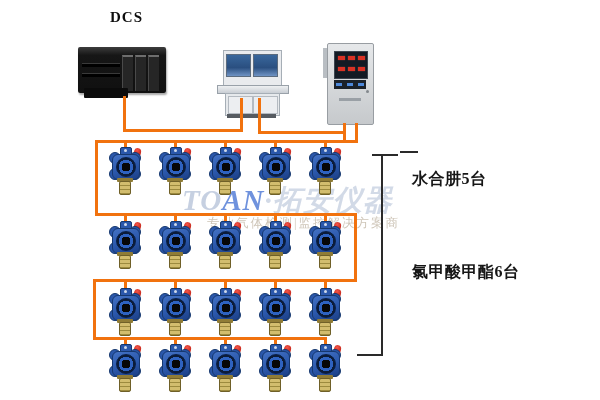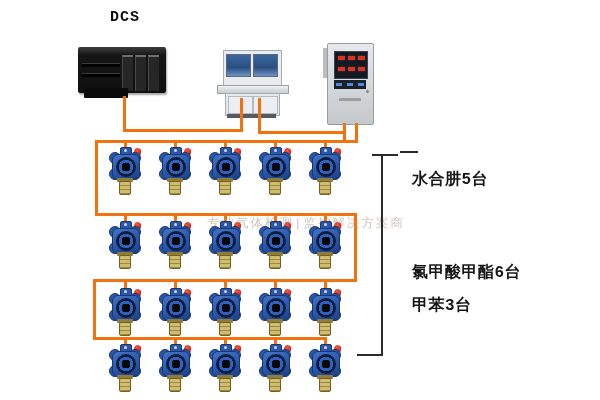--- a/index.html
+++ b/index.html
@@ -1,18 +1,18 @@
 <!DOCTYPE html>
 <html><head>
 <meta charset="utf-8">
 <style>
   html,body{margin:0;padding:0;background:#fff;}
   #canvas{
     position:relative;width:555px;height:400px;background:#fff;overflow:hidden;
-    font-family:Liberation Mono, monospace;
+    font-family:Liberation Serif, serif;
   }
   
   .dcs-label{position:absolute;left:110px;top:9px;font-size:15px;font-weight:bold;color:#0d0d0d;letter-spacing:1px;}
   .main-title{position:absolute;left:186px;top:12px;font-size:19px;font-weight:bold;color:#0d0d0d;letter-spacing:1px;white-space:nowrap;}
   .group-label{position:absolute;left:412px;font-size:16px;font-weight:600;color:#161616;white-space:nowrap;letter-spacing:0.5px;}
   
   .wm-main{position:absolute;left:182px;top:181px;font-size:29px;font-style:italic;font-weight:bold;white-space:nowrap;letter-spacing:1px;opacity:0.75;}
   .wm-to{color:#b4c1d8;}
   .wm-an{color:#3f6ed2;}
   .wm-cn{color:#c4cedf;}
@@ -54,20 +54,23 @@
   .det-collar{position:absolute;left:14px;top:31px;width:16px;height:4px;background:#8f7c36;border-radius:1px;}
   .det-sensor{position:absolute;left:16px;top:34px;width:12px;height:14px;background:repeating-linear-gradient(180deg,#d2bd6e 0 3px,#9c8a3e 3px 4px);border:1px solid #6f6028;border-radius:2px;box-sizing:border-box;}
 </style>
 </head>
 <body>
 
 <div id="canvas">
 
   <div class="dcs-label">DCS</div>
 
+  <div class="wm-main">
+    <span class="wm-to">TO</span><span class="wm-an">AN</span><span class="wm-cn">·拓安仪器</span>
+  </div>
   <div class="wm-sub">专业气体检测|监控解决方案商</div>
 
   <div class="dcs-body">
     <div class="dcs-slat" style="left:44px;"></div>
     <div class="dcs-slat" style="left:57px;"></div>
     <div class="dcs-slat" style="left:70px;"></div>
     <div class="dcs-ridge" style="top:16px;"></div>
     <div class="dcs-ridge" style="top:26px;"></div>
   </div>
   <div class="dcs-foot"></div>
@@ -438,15 +441,14 @@
     <div class="det-sensor"></div>
   </div>
       <div class="bracket-line" style="left: 372px; top: 154px; width: 26px; height: 2px;"></div>
       <div class="bracket-line" style="left: 400px; top: 151px; width: 18px; height: 2px;"></div>
       <div class="bracket-line" style="left: 381px; top: 154px; width: 2px; height: 202px;"></div>
       <div class="bracket-line" style="left: 357px; top: 354px; width: 26px; height: 2px;"></div>
     </div>
 
   <div class="group-label" style="top: 169px;">水合肼5台</div>
   <div class="group-label" style="top: 262px;">氯甲酸甲酯6台</div>
-  <div class="group-label" style="top: 295px;">甲苯3台</div>
 
 </div>
 
 </body></html>

